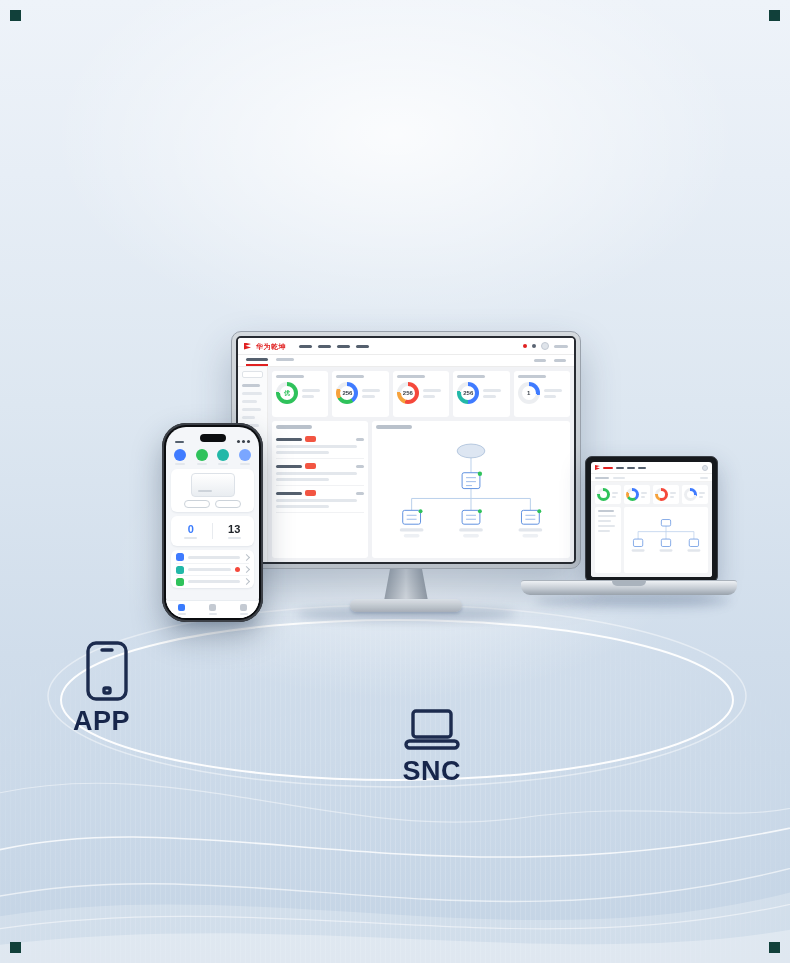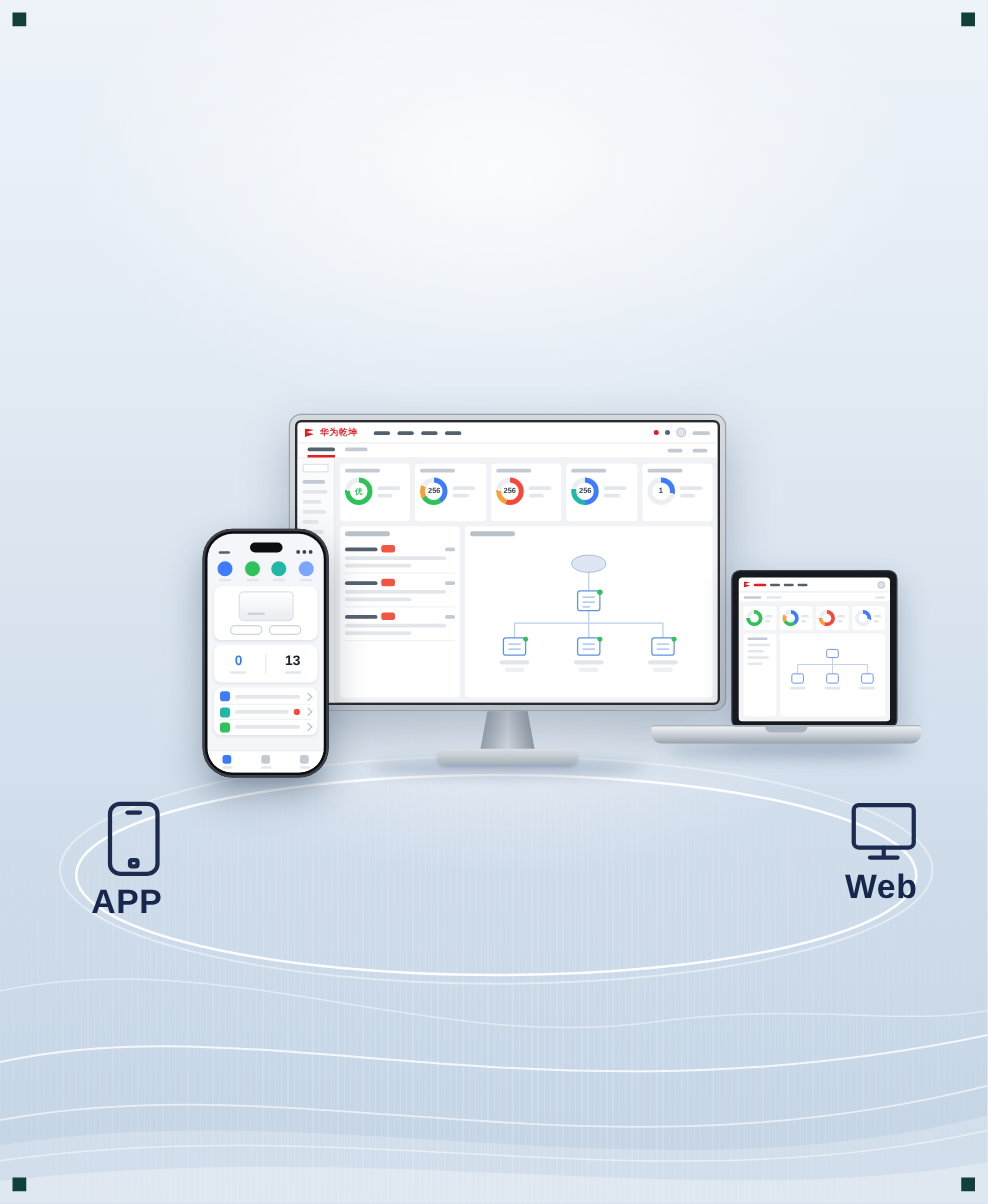--- a/index.html
+++ b/index.html
@@ -575,28 +575,27 @@
 
   <div class="method method-app">
     <svg width="46" height="62" viewBox="0 0 46 62">
       <rect x="4" y="3" width="38" height="56" rx="8"></rect>
       <path d="M18 10 H28"></path>
       <rect x="20" y="48" width="6" height="5" rx="1.5"></rect>
     </svg>
     <span class="method-label">APP</span>
   </div>
 
-
-  <div class="method method-web">
-    <svg width="54" height="50" viewBox="0 0 54 50">
-      <rect x="3" y="4" width="48" height="34" rx="4"></rect>
-      <path d="M27 38 V45"></path>
-      <path d="M16 46 H38"></path>
+  <div class="method method-snc">
+    <svg width="58" height="44" viewBox="0 0 58 44">
+      <rect x="10" y="3" width="38" height="26" rx="3"></rect>
+      <rect x="3" y="33" width="52" height="7" rx="3.5"></rect>
     </svg>
-    <span class="method-label">Web</span>
+    <span class="method-label">SNC</span>
   </div>
+
 
   <div class="corner-mark cm-tl"></div>
   <div class="corner-mark cm-tr"></div>
   <div class="corner-mark cm-bl"></div>
   <div class="corner-mark cm-br"></div>
 
 </div>
 
 </body></html>

